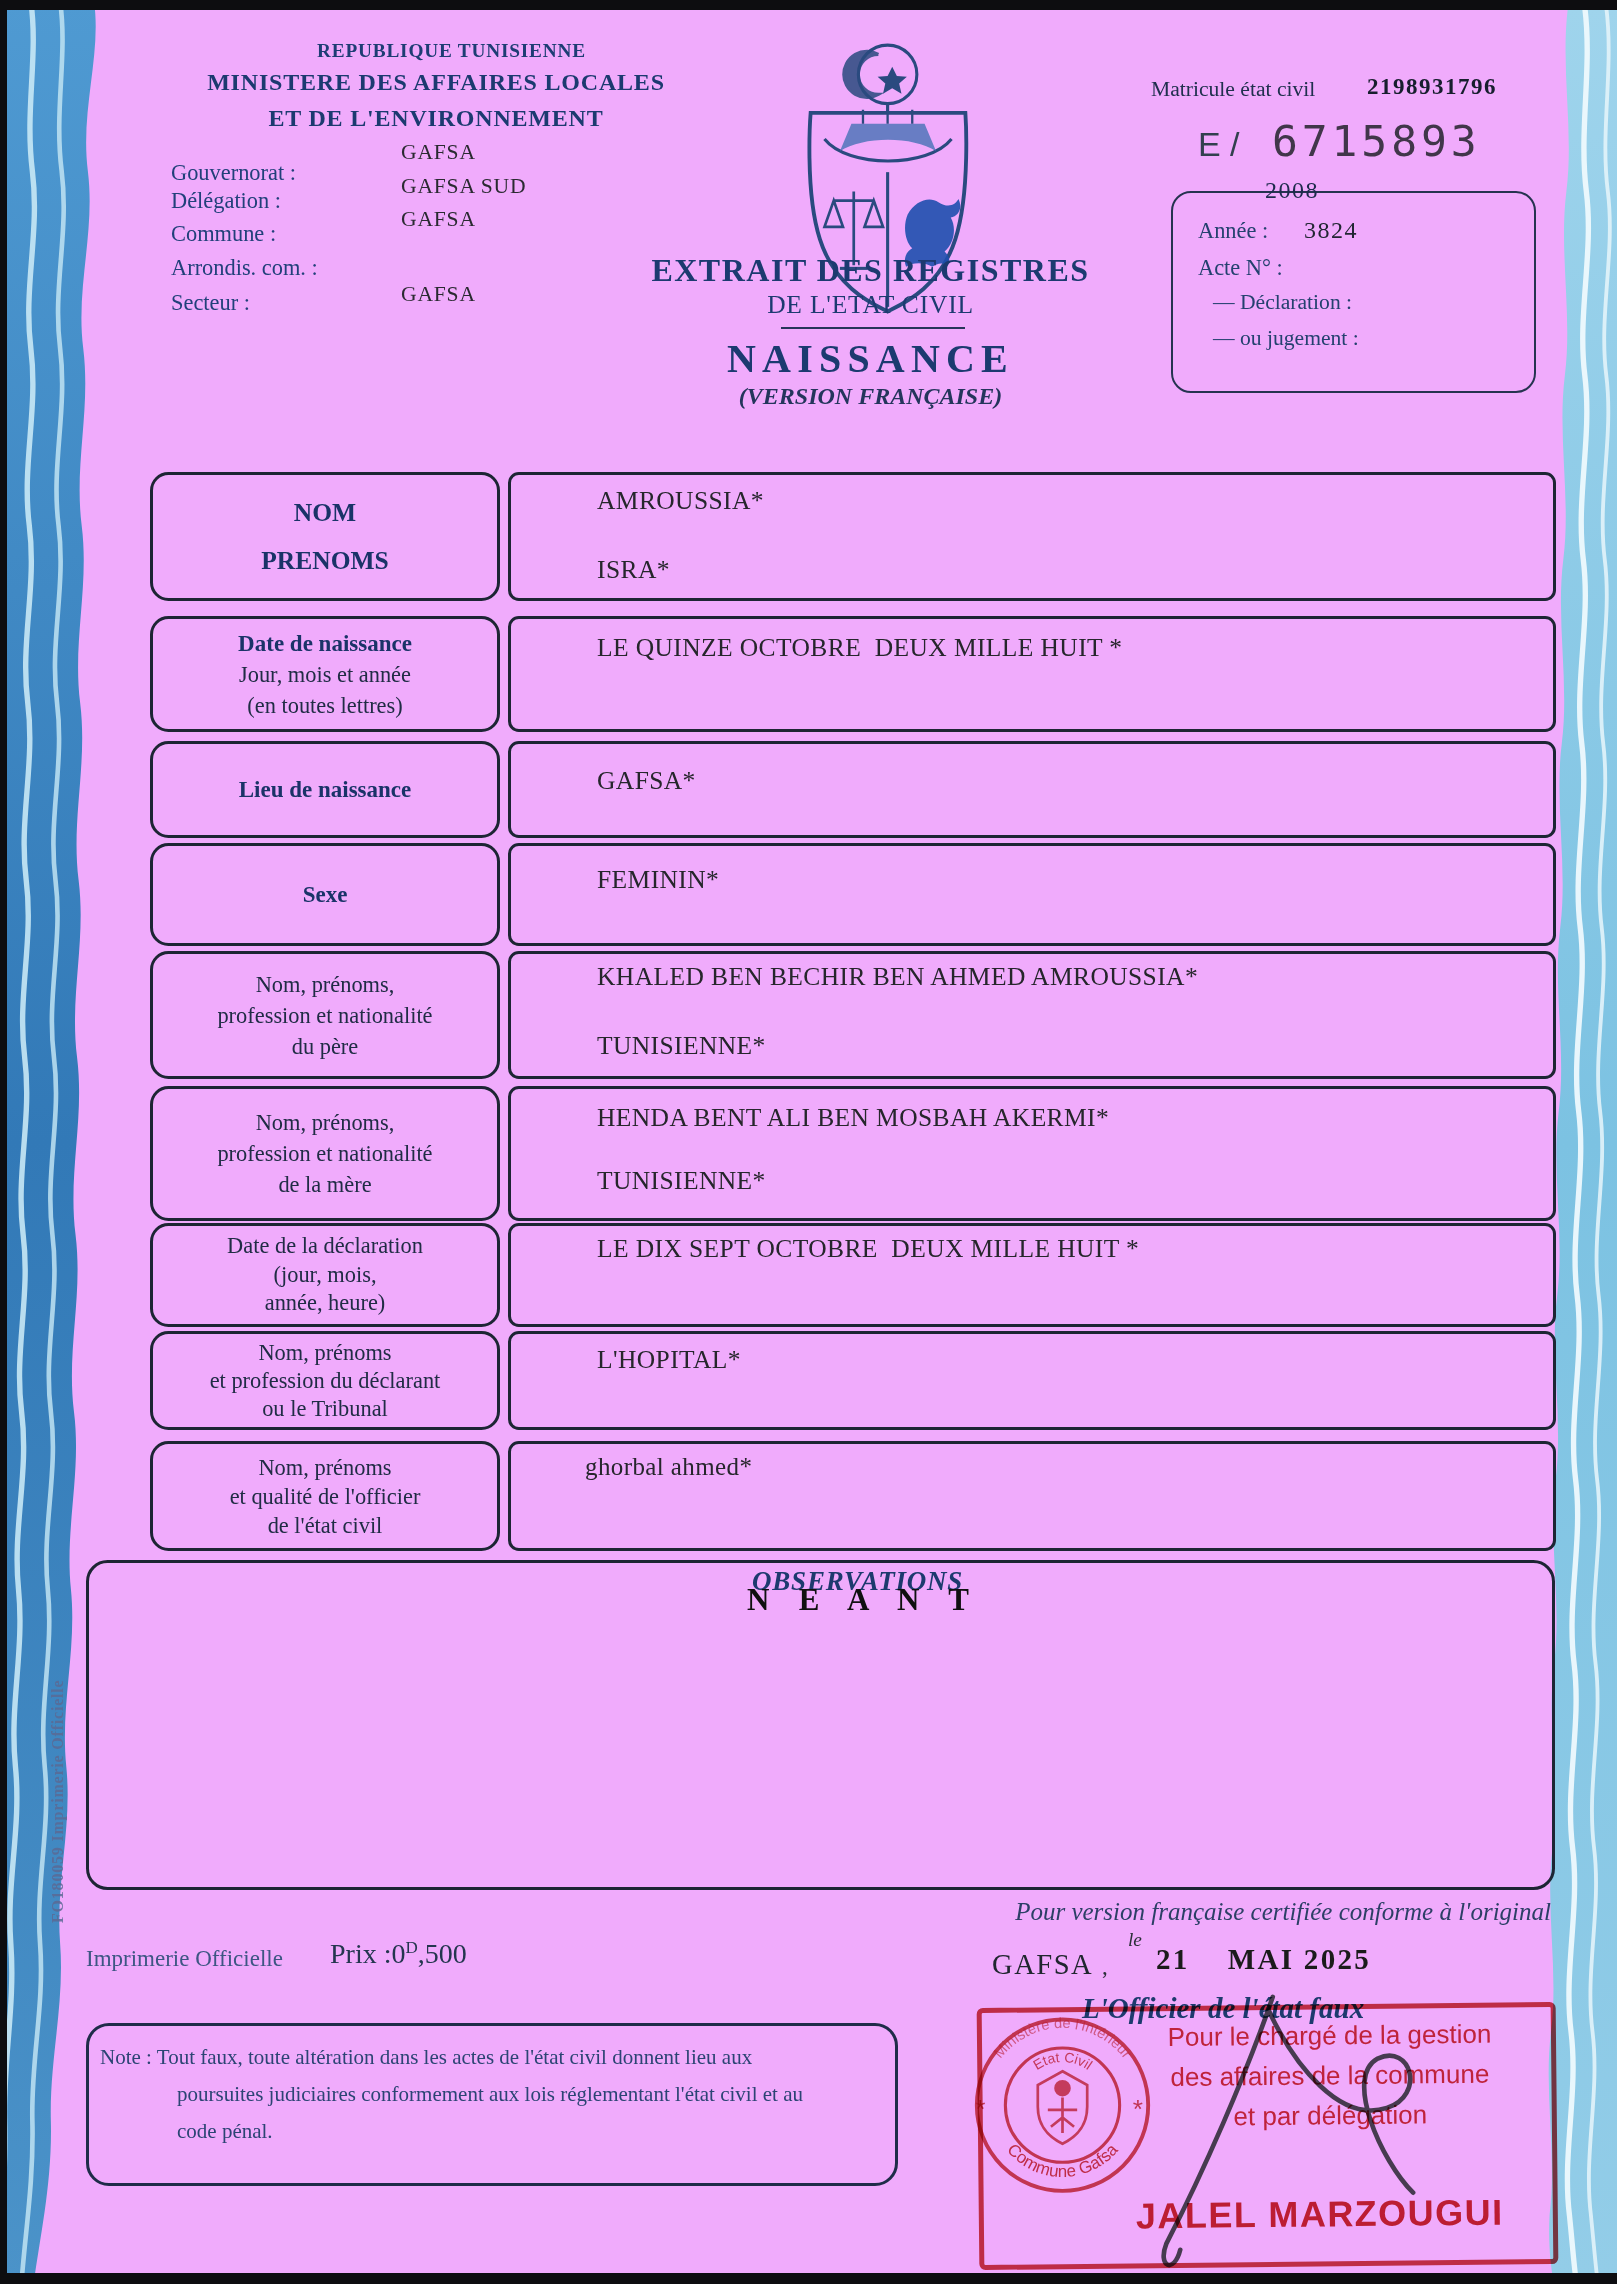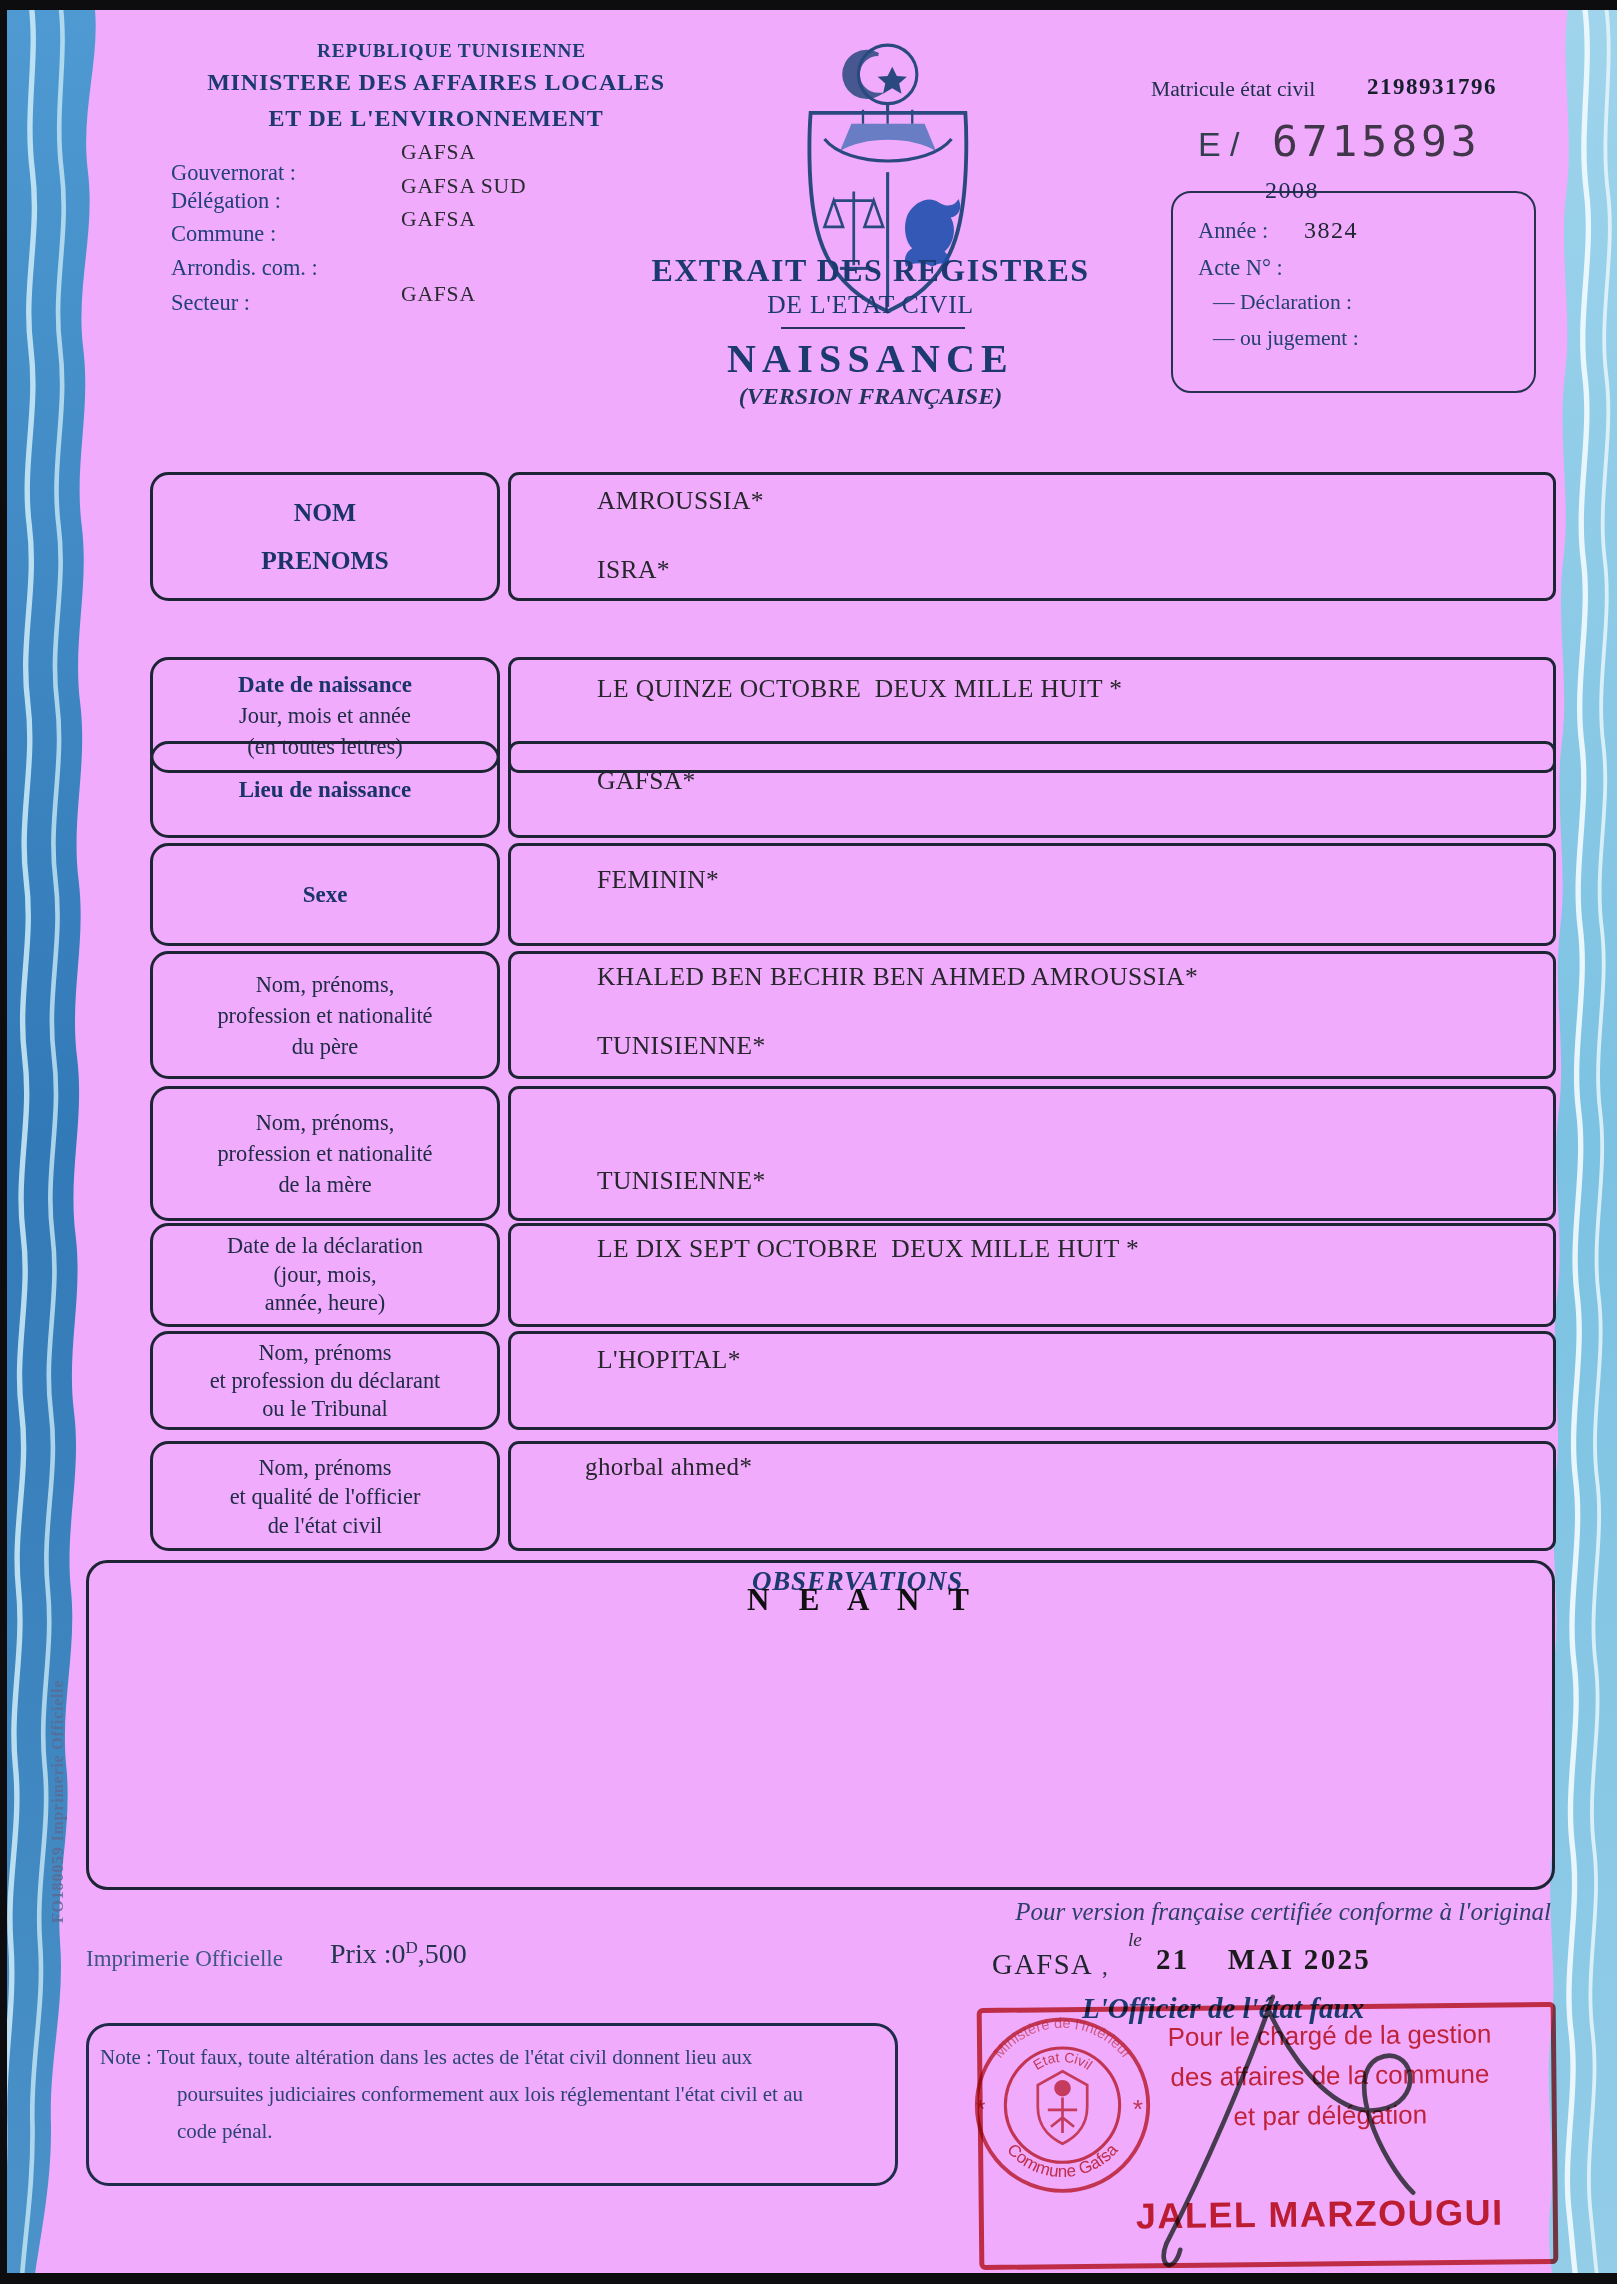--- a/index.html
+++ b/index.html
@@ -180,21 +180,21 @@
     <div class="lblbox">
       <div class="lbl b" style="font-size:25.5px;">NOM</div>
       <div class="lbl b" style="font-size:25.5px;margin-top:17px;">PRENOMS</div>
     </div>
     <div class="valbox">
       <div class="val" style="top:10.8px;">AMROUSSIA*</div>
       <div class="val" style="top:80px;">ISRA*</div>
     </div>
   </div>
 
-  <div class="row" style="top:616px;height:110px;margin-top:41px;">
+  <div class="row" style="top:616px;height:110px;">
     <div class="lblbox">
       <div class="lbl b">Date de naissance</div>
       <div class="lbl">Jour, mois et année</div>
       <div class="lbl">(en toutes lettres)</div>
     </div>
     <div class="valbox">
       <div class="val" style="top:14px;">LE QUINZE OCTOBRE  DEUX MILLE HUIT *</div>
     </div>
   </div>
 
@@ -228,20 +228,21 @@
     </div>
   </div>
 
   <div class="row" style="top:1086px;height:129px;">
     <div class="lblbox">
       <div class="lbl">Nom, prénoms,</div>
       <div class="lbl">profession et nationalité</div>
       <div class="lbl">de la mère</div>
     </div>
     <div class="valbox">
+      <div class="val" style="top:14px;">HENDA BENT ALI BEN MOSBAH AKERMI*</div>
       <div class="val" style="top:77px;">TUNISIENNE*</div>
     </div>
   </div>
 
   <div class="row" style="top:1223px;height:98px;">
     <div class="lblbox">
       <div class="lbl" style="line-height:28.6px;">Date de la déclaration</div>
       <div class="lbl" style="line-height:28.6px;">(jour, mois,</div>
       <div class="lbl" style="line-height:28.6px;">année, heure)</div>
     </div>

